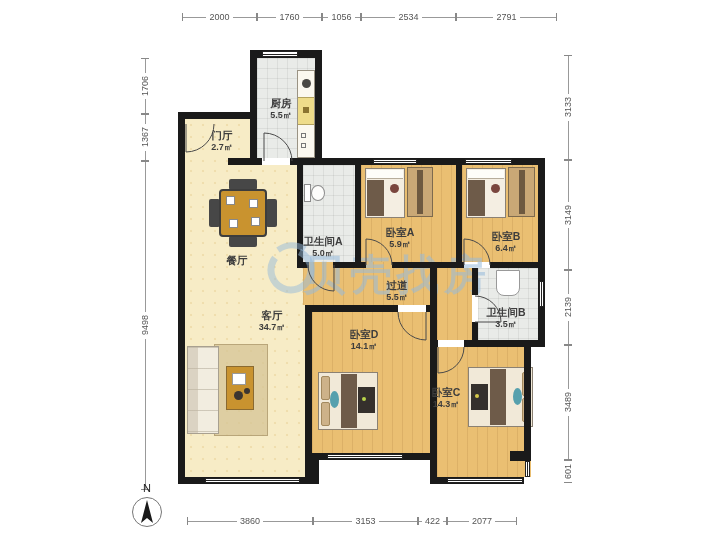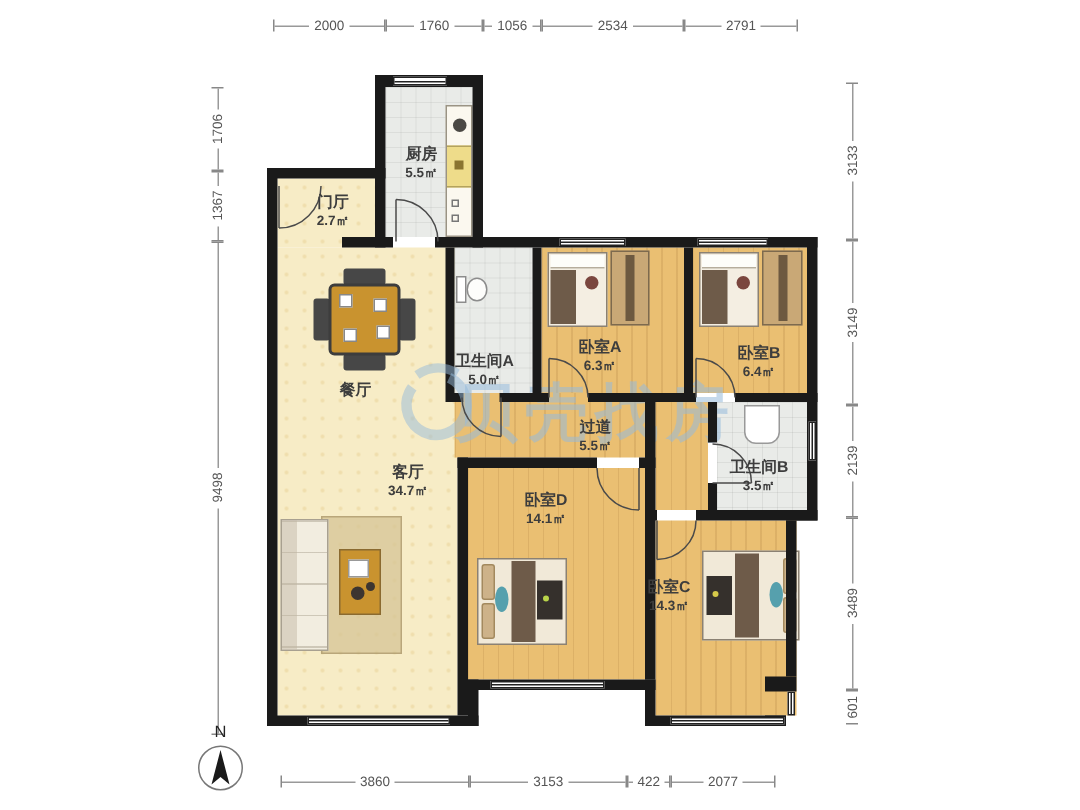--- a/index.html
+++ b/index.html
@@ -221,21 +221,21 @@
   <div class="lbl" style="left:281px;top:109px">
     <div class="nm">厨房</div>
     <div class="ar">5.5㎡</div>
   </div>
   <div class="lbl" style="left:323px;top:247px">
     <div class="nm">卫生间A</div>
     <div class="ar">5.0㎡</div>
   </div>
   <div class="lbl" style="left:400px;top:238px">
     <div class="nm">卧室A</div>
-    <div class="ar">6.3㎡</div>
+    <div class="ar">5.9㎡</div>
   </div>
   <div class="lbl" style="left:506px;top:242px">
     <div class="nm">卧室B</div>
     <div class="ar">6.4㎡</div>
   </div>
   <div class="lbl" style="left:397px;top:291px">
     <div class="nm">过道</div>
     <div class="ar">5.5㎡</div>
   </div>
   <div class="lbl" style="left:506px;top:318px">
@@ -279,21 +279,21 @@
       <i class="ln"></i>
       <i class="tk"></i>
     </div>
   <div class="dim dim-h" style="left:361px;top:12px;width:95px">
       <i class="tk"></i>
       <i class="ln"></i>
       <span>2534</span>
       <i class="ln"></i>
       <i class="tk"></i>
     </div>
-  <div class="dim dim-h" style="left:456px;top:12px;width:76px">
+  <div class="dim dim-h" style="left:456px;top:12px;width:101px">
       <i class="tk"></i>
       <i class="ln"></i>
       <span>2791</span>
       <i class="ln"></i>
       <i class="tk"></i>
     </div>
 
   <div class="dim dim-h" style="left:187px;top:516px;width:126px">
       <i class="tk"></i>
       <i class="ln"></i>

